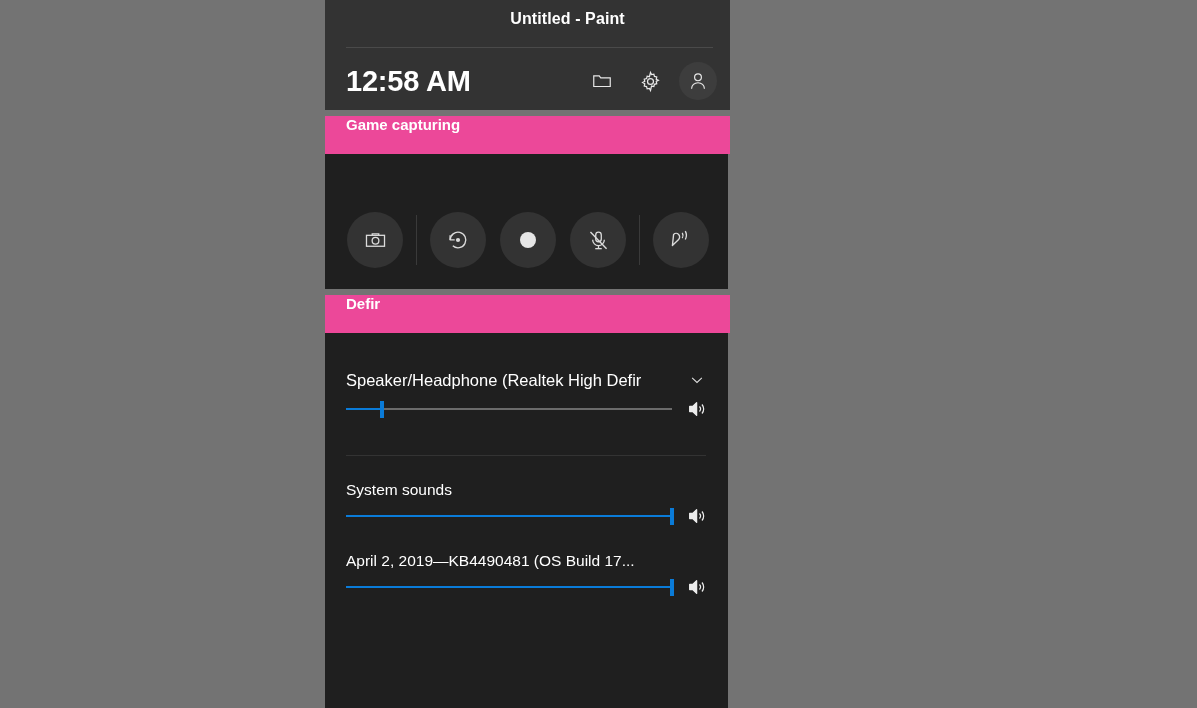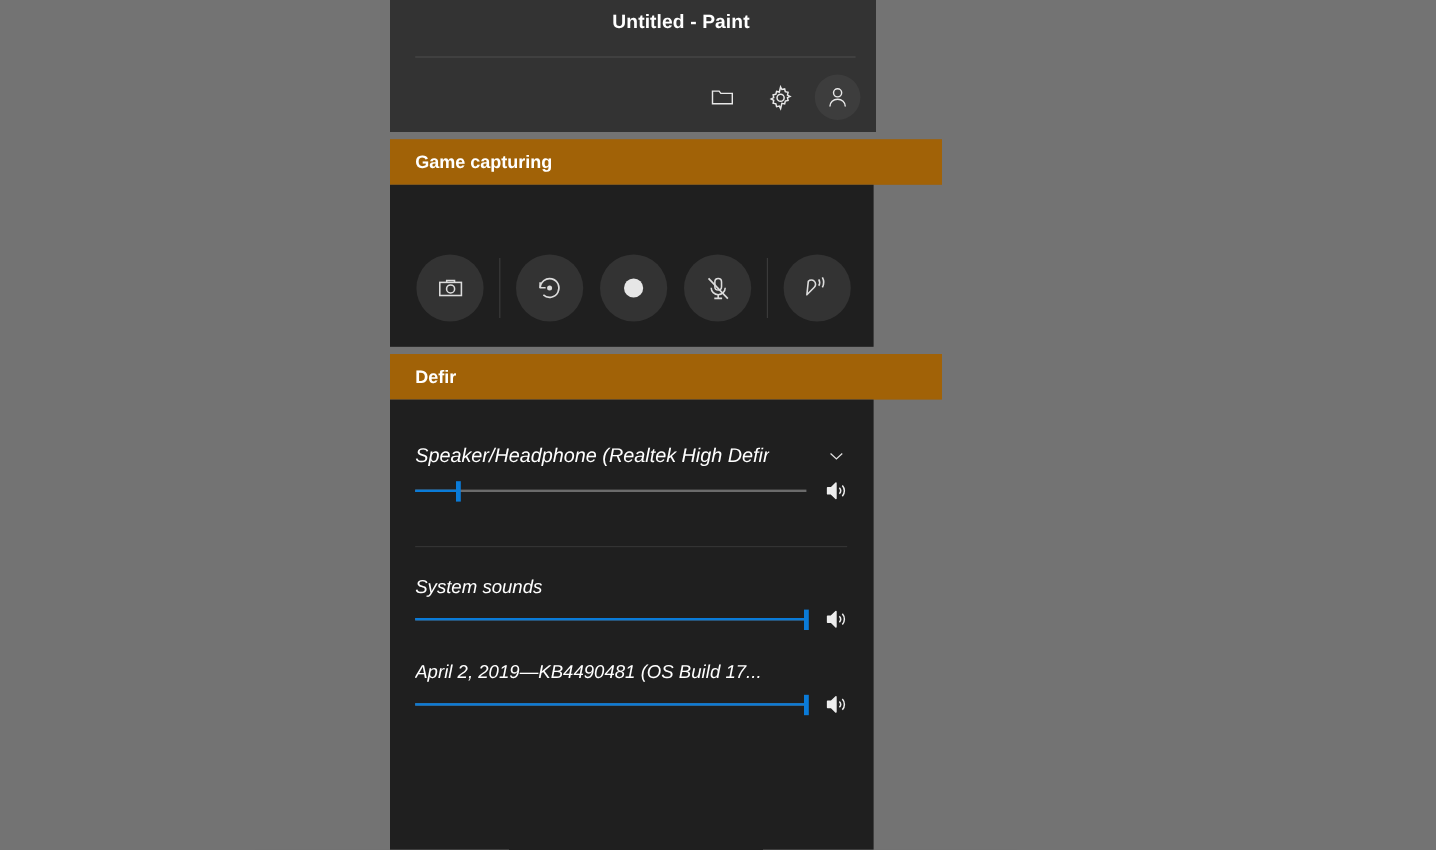--- a/index.html
+++ b/index.html
@@ -84,25 +84,24 @@
   }
   .icon-btn.highlight {
     background: #3d3d3d;
   }
   .icon-btn svg { display: block; }
 
   
   .section-header {
     position: absolute;
     left: 0;
-    width: 460px;
+    width: 405px;
     height: 38px;
-    background: #a16207;
-    display: flex;
-    align-items: center;
+    background: #ec4899;
+    display: flex;
   }
   .section-header .label {
     margin-left: 21px;
     font-size: 15px;
     font-weight: bold;
     color: #ffffff;
   }
 
   
   .panel-body {
@@ -143,21 +142,21 @@
     margin: 0 13px;
   }
   .rec-dot {
     width: 16px;
     height: 16px;
     border-radius: 50%;
     background: #e6e6e6;
   }
 
   
-  .audio-body { padding: 0; font-style: italic; }
+  .audio-body { padding: 0; }
 
   .device-select {
     position: absolute;
     left: 21px;
     top: 32px;
     width: 362px;
     height: 30px;
     display: flex;
     align-items: center;
     cursor: pointer;
@@ -247,20 +246,21 @@
   }
 </style>
 </head>
 <body>
 
 <div class="gamebar">
 
   <div class="topbar">
     <div class="window-title">Untitled - Paint</div>
     <div class="title-divider"></div>
+    <div class="clock">12:58 AM</div>
 
     <div class="topbar-icons">
       <div class="icon-btn" title="Open gallery">
         <svg width="22" height="22" viewBox="0 0 24 24" fill="none" stroke="#e8e8e8" stroke-width="1.3">
           <path d="M3 6.5h6l1.6 2H21v9.5H3z"></path>
         </svg>
       </div>
       <div class="icon-btn" title="Settings">
         <svg width="23" height="23" viewBox="0 0 24 24" fill="none" stroke="#e8e8e8" stroke-width="1.3">
           <circle cx="12" cy="12" r="3.1"></circle>

